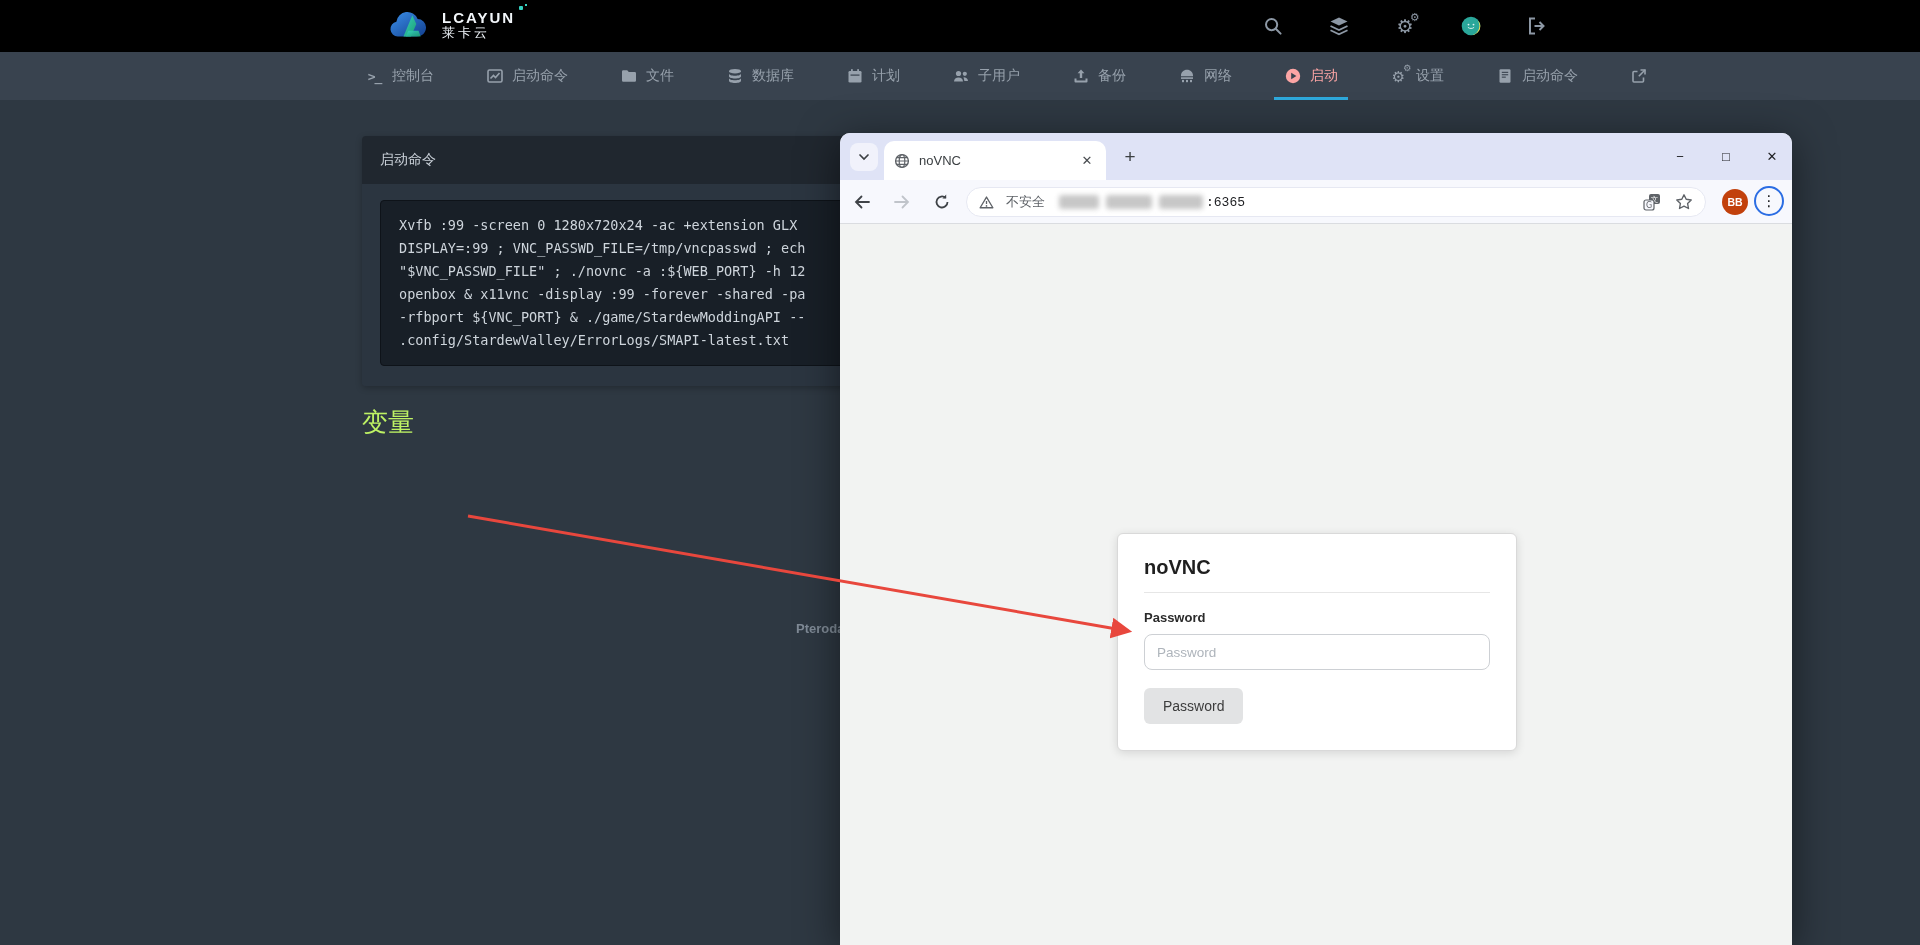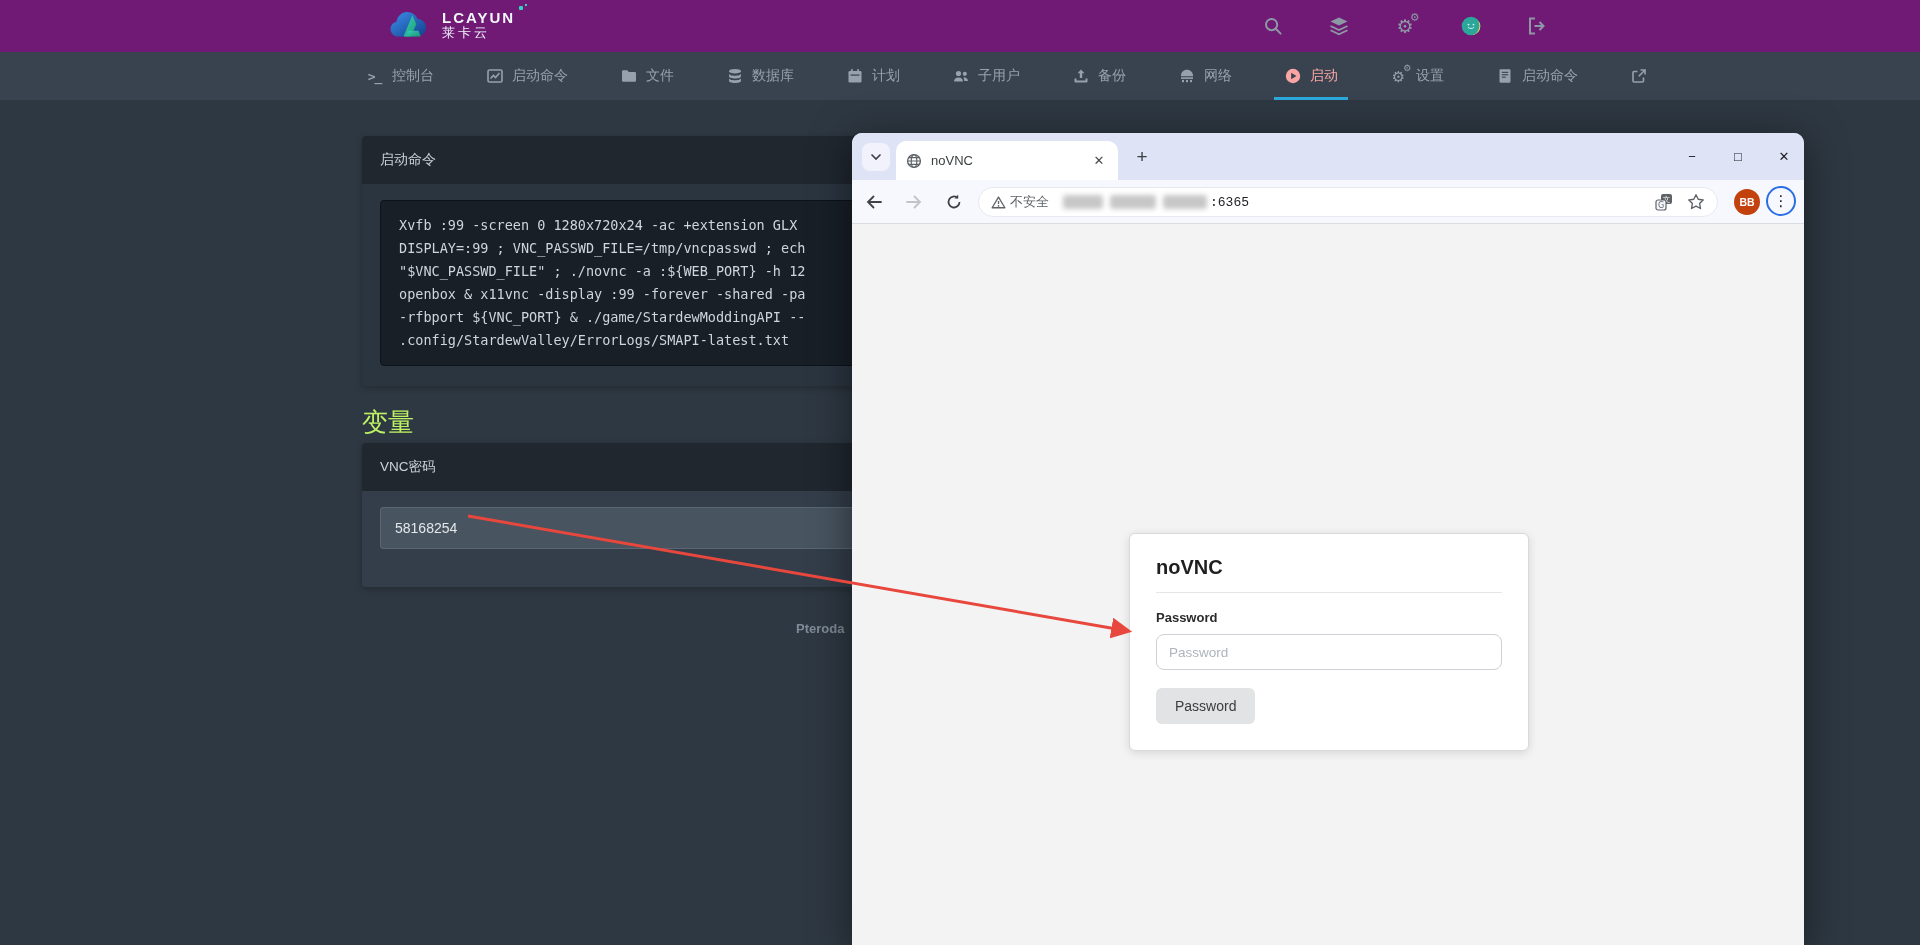--- a/index.html
+++ b/index.html
@@ -2,21 +2,21 @@
 <html><head>
 <meta charset="utf-8">
 <style>
   * { margin:0; padding:0; box-sizing:border-box; }
   html,body { width:1920px; height:945px; overflow:hidden; background:#2e3842;
     font-family:"Liberation Sans","DejaVu Sans",sans-serif; }
   .stage { position:relative; width:1920px; height:945px; }
 
   
   .site-header { position:absolute; left:0; top:0; width:1920px; height:52px;
-    background:#701a75; display:flex; align-items:center; }
+    background:#000000; display:flex; align-items:center; }
   .logo { position:absolute; left:388px; top:7px; display:flex; align-items:center; gap:8px; }
   .logo-text { line-height:1.05; position:relative; }
   .logo-en { color:#f2f6fa; font-size:15px; font-weight:bold; letter-spacing:2px; }
   .logo-cn { color:#eef3f8; font-size:13px; letter-spacing:3px; }
   .logo-dots { position:absolute; right:-8px; top:-4px; width:4px; height:4px;
     background:#35d0c0; border-radius:1px; box-shadow:5px -3px 0 -1px #35d0c0; }
   .header-actions { position:absolute; right:372px; top:0; height:52px;
     display:flex; align-items:center; gap:44px; }
   .header-actions .icn { color:#8d98a5; width:22px; height:22px; display:inline-flex;
     align-items:center; justify-content:center; cursor:pointer; }
@@ -52,21 +52,21 @@
   .var-card-header { background:#20272f; color:#ccd3da; font-size:13.5px; padding:15px 18px; }
   .var-card-body { background:#333e4a; padding:16px 18px 38px; }
   .var-input { width:752px; height:42px; background:#48545f; border:1px solid #5a6673;
     border-radius:3px; color:#e3e7ea; font-size:14px; padding:0 14px;
     font-family:"Liberation Sans","DejaVu Sans",sans-serif; }
   .site-footer { position:absolute; left:796px; top:521px; color:#7f8a96; font-size:13px;font-weight:bold; }
 
   
   .browser { position:absolute; left:840px; top:133px; width:952px; height:812px;
     border-radius:10px 10px 0 0; box-shadow:0 8px 40px rgba(0,0,0,.5); overflow:hidden;
-    background:#f2f3f2;margin-left:12px; }
+    background:#f2f3f2; }
   .tabstrip { position:absolute; left:0; top:0; width:100%; height:47px; background:#dfe3f6; }
   .tab-search-btn { position:absolute; left:10px; top:10px; width:28px; height:28px;
     border-radius:8px; background:rgba(255,255,255,.55); display:flex; align-items:center;
     justify-content:center; color:#3c4043; cursor:pointer; }
   .tab { position:absolute; left:44px; top:8px; width:222px; height:39px; background:#ffffff;
     border-radius:10px 10px 0 0; display:flex; align-items:center; padding:0 10px; gap:9px; cursor:pointer; }
   .tab-title { font-size:13px; color:#3c4043; flex:1; }
   .tab-close { color:#4a4d51; font-size:13px; width:18px; height:18px; line-height:18px;
     text-align:center; border-radius:50%; cursor:pointer; }
   .newtab-btn { position:absolute; left:278px; top:12px; width:24px; height:24px; color:#3c4043;
@@ -79,21 +79,21 @@
     border-bottom:1px solid #dadce0; }
   .nav-btn { position:absolute; top:9px; width:26px; height:26px; display:flex; align-items:center;
     justify-content:center; cursor:pointer; }
   .nav-btn svg { width:18px; height:18px; }
   .btn-back { left:9px; color:#3f4347; }
   .btn-fwd { left:49px; color:#c0c4ca; }
   .btn-reload { left:89px; color:#3f4347; }
   .omnibox { position:absolute; left:126px; top:7px; width:740px; height:30px; background:#ffffff;
     border:1px solid #e6e8f2; border-radius:15px; display:flex; align-items:center;
     padding:0 12px; cursor:text; }
-  .sec-chip { display:flex; align-items:center; gap:4px; color:#5f6368; font-size:13px; }
+  .sec-chip { display:flex; align-items:center; gap:12px; color:#5f6368; font-size:13px; }
   .sec-chip svg { width:15px; height:15px; }
   .redacted { display:flex; gap:7px; margin-left:14px; filter:blur(2.5px); }
   .redacted i { display:block; height:14px; border-radius:3px; background:#c7c7c7; }
   .url-port { color:#202124; font-size:13px; margin-left:3px;font-family:Liberation Mono, monospace; }
   .omni-right { margin-left:auto; display:flex; align-items:center; gap:14px; }
   .omni-right .icn { width:18px; height:18px; color:#5f6368; cursor:pointer; }
   .omni-right .icn svg { width:18px; height:18px; }
   .profile-badge { position:absolute; right:44px; top:9px; width:26px; height:26px; border-radius:50%;
     background:#c2410c; color:#fff; font-size:10.5px; font-weight:bold; display:flex;
     align-items:center; justify-content:center; cursor:pointer; }
@@ -310,26 +310,20 @@
 "$VNC_PASSWD_FILE" ; ./novnc -a :${WEB_PORT} -h 12
 openbox &amp; x11vnc -display :99 -forever -shared -pa
 -rfbport ${VNC_PORT} &amp; ./game/StardewModdingAPI --
 .config/StardewValley/ErrorLogs/SMAPI-latest.txt</pre>
         </div>
       </div>
     </section>
 
     <h2 class="vars-heading">变量</h2>
 
-    <section class="var-card">
-      <div class="var-card-header">VNC密码</div>
-      <div class="var-card-body">
-        <input class="var-input" type="text" value="58168254" style="">
-      </div>
-    </section>
 
     <div class="site-footer">Pteroda</div>
   </div>
 
   <div class="browser">
     <div class="tabstrip">
       <div class="tab-search-btn">
         <svg width="12" height="12" viewBox="0 0 12 12">
           <path d="M2 4l4 4 4-4" fill="none" stroke="currentColor" stroke-width="1.7" stroke-linecap="round"></path>
         </svg>

